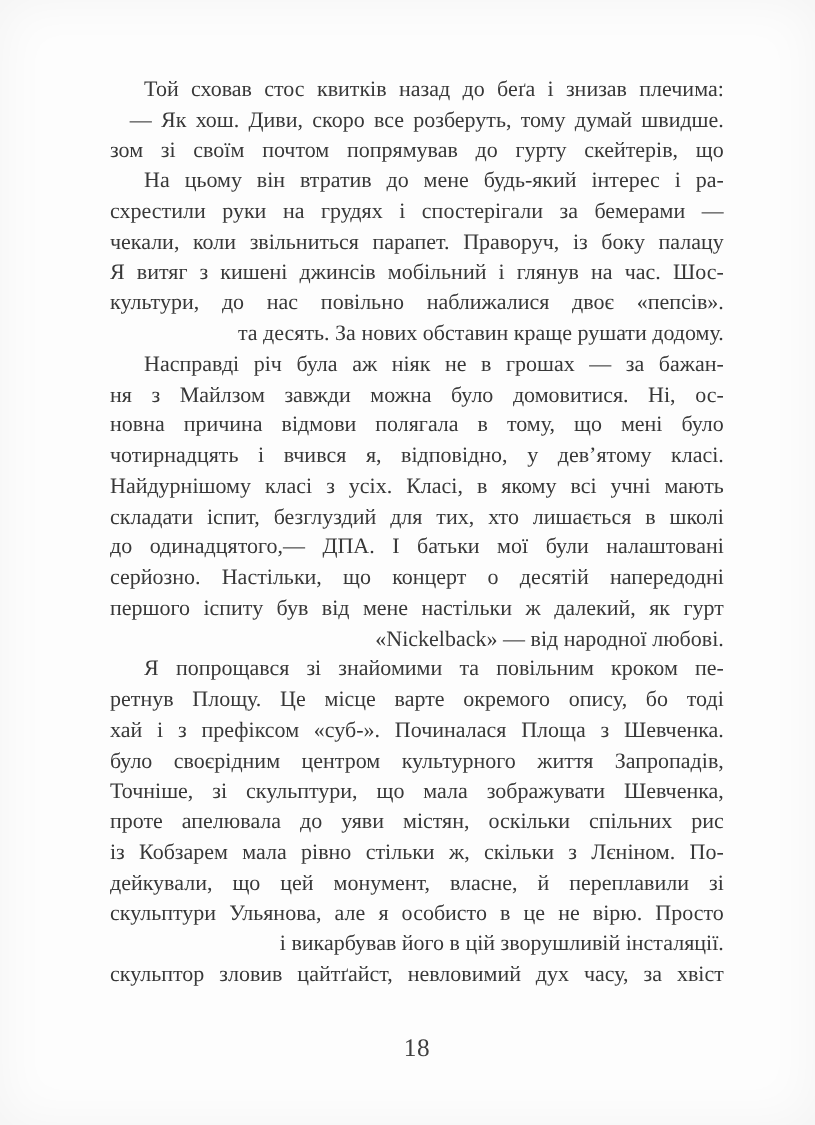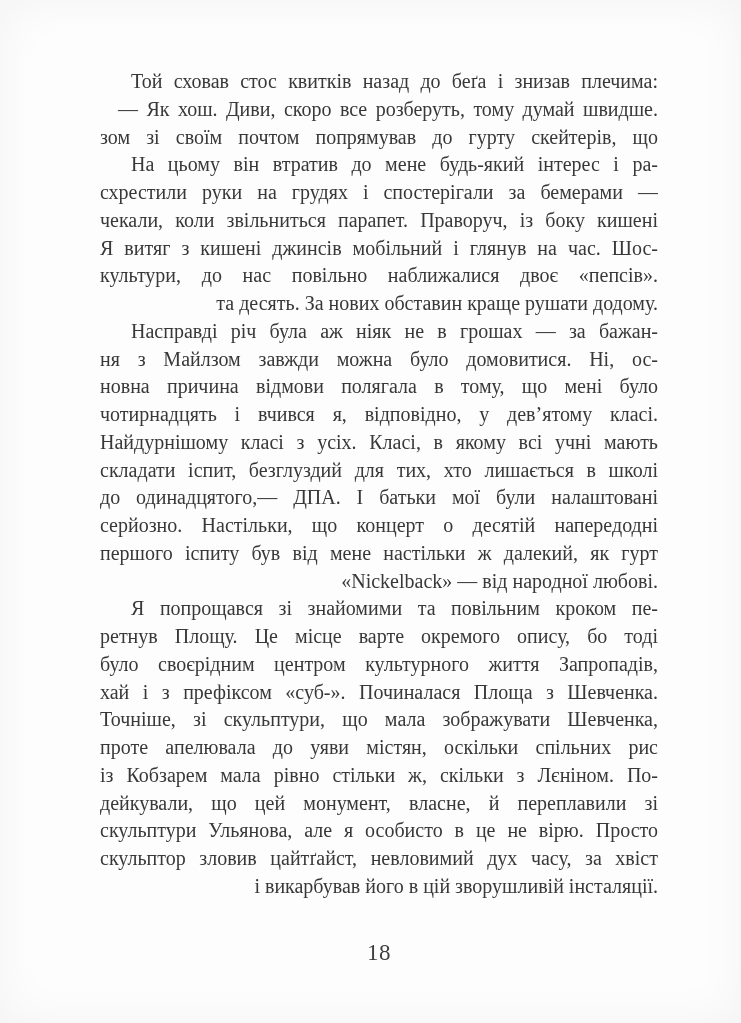--- a/index.html
+++ b/index.html
@@ -51,40 +51,40 @@
 </head>
 <body>
 
 <div class="page">
   <div class="textblock">
     <div class="line ind j">Той сховав стос квитків назад до беґа і знизав плечима:</div>
     <div class="line dash j">— Як хош. Диви, скоро все розберуть, тому думай швидше.</div>
     <div class="line j">зом зі своїм почтом попрямував до гурту скейтерів, що</div>
     <div class="line ind j">На цьому він втратив до мене будь-який інтерес і ра-</div>
     <div class="line j">схрестили руки на грудях і спостерігали за бемерами —</div>
-    <div class="line j">чекали, коли звільниться парапет. Праворуч, із боку кишені</div>
+    <div class="line j">чекали, коли звільниться парапет. Праворуч, із боку палацу</div>
     <div class="line j">Я витяг з кишені джинсів мобільний і глянув на час. Шос-</div>
     <div class="line j">культури, до нас повільно наближалися двоє «пепсів».</div>
     <div class="line">та десять. За нових обставин краще рушати додому.</div>
     <div class="line ind j">Насправді річ була аж ніяк не в грошах — за бажан-</div>
     <div class="line j">ня з Майлзом завжди можна було домовитися. Ні, ос-</div>
     <div class="line j">новна причина відмови полягала в тому, що мені було</div>
     <div class="line j">чотирнадцять і вчився я, відповідно, у дев’ятому класі.</div>
     <div class="line j">Найдурнішому класі з усіх. Класі, в якому всі учні мають</div>
     <div class="line j">складати іспит, безглуздий для тих, хто лишається в школі</div>
     <div class="line j">до одинадцятого,— ДПА. І батьки мої були налаштовані</div>
     <div class="line j">серйозно. Настільки, що концерт о десятій напередодні</div>
     <div class="line j">першого іспиту був від мене настільки ж далекий, як гурт</div>
     <div class="line">«Nickelback» — від народної любові.</div>
     <div class="line ind j">Я попрощався зі знайомими та повільним кроком пе-</div>
     <div class="line j">ретнув Площу. Це місце варте окремого опису, бо тоді</div>
+    <div class="line j">хай і з префіксом «суб-». Починалася Площа з Шевченка.</div>
     <div class="line j">було своєрідним центром культурного життя Запропадів,</div>
-    <div class="line j">хай і з префіксом «суб-». Починалася Площа з Шевченка.</div>
     <div class="line j">Точніше, зі скульптури, що мала зображувати Шевченка,</div>
     <div class="line j">проте апелювала до уяви містян, оскільки спільних рис</div>
     <div class="line j">із Кобзарем мала рівно стільки ж, скільки з Лєніном. По-</div>
     <div class="line j">дейкували, що цей монумент, власне, й переплавили зі</div>
     <div class="line j">скульптури Ульянова, але я особисто в це не вірю. Просто</div>
+    <div class="line">і викарбував його в цій зворушливій інсталяції.</div>
     <div class="line j">скульптор зловив цайтґайст, невловимий дух часу, за хвіст</div>
-    <div class="line">і викарбував його в цій зворушливій інсталяції.</div>
     <div class="pagenum">18</div>
   </div>
 </div>
 
 </body></html>

